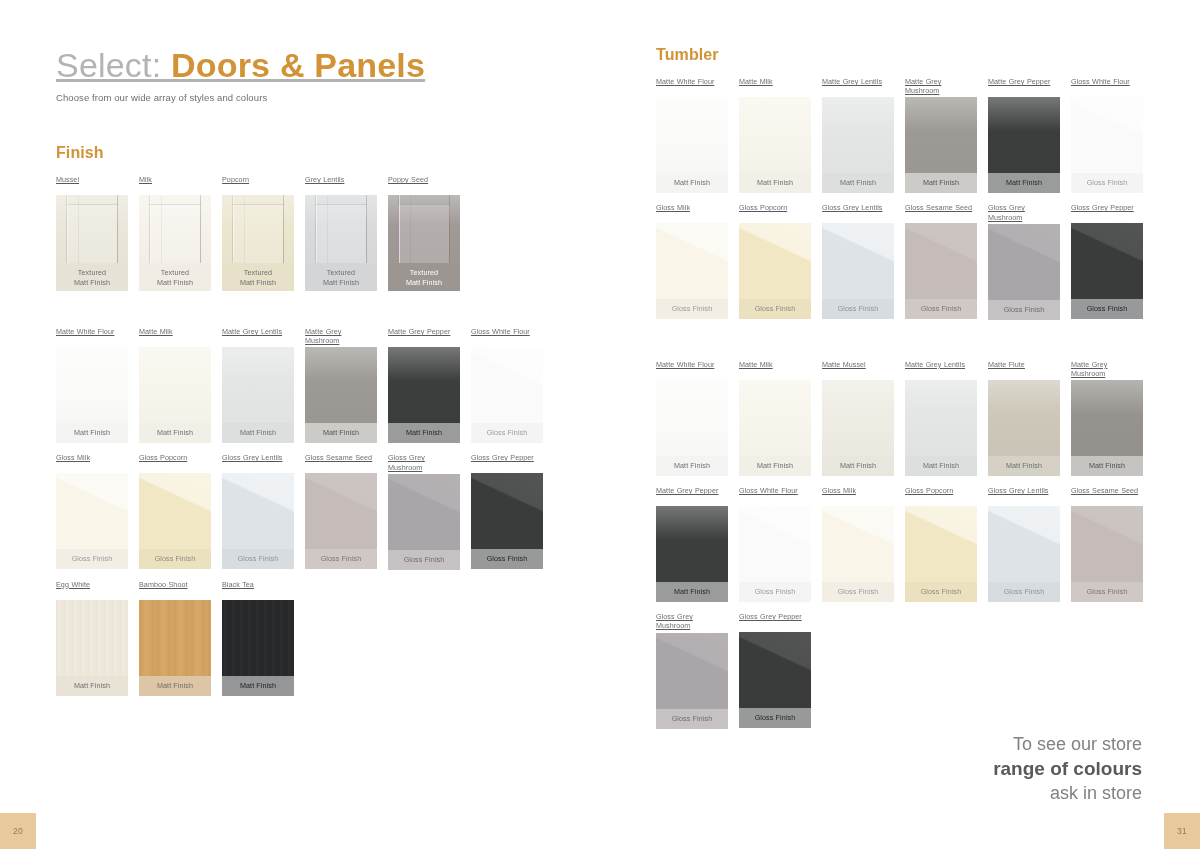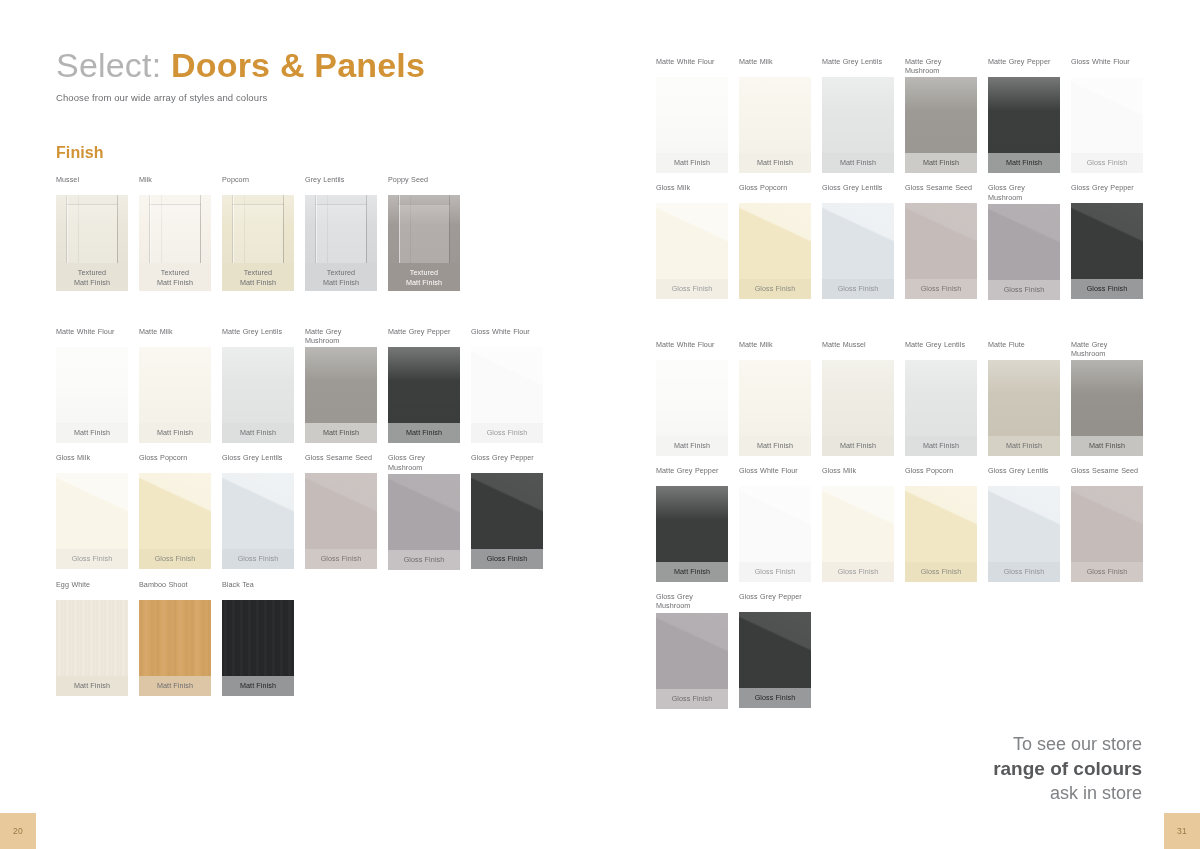--- a/index.html
+++ b/index.html
@@ -41,20 +41,21 @@
 
   
   .title {
     margin: 0 0 6px 0;
     font-size: 34px;
     line-height: 40px;
     font-weight: 300;
     color: #b3b3b3;
     letter-spacing: 0.2px;
     white-space: nowrap;
+    text-decoration: underline;
   }
   .title .title-strong {
     font-weight: 700;
     color: #d19335;
   }
   .subtitle {
     margin: 0;
     font-size: 9.5px;
     line-height: 14px;
     color: #6d6e71;
@@ -73,20 +74,21 @@
   
   .grid {
     display: flex;
     flex-wrap: wrap;
     align-items: flex-start;
   }
   .col {
     width: 72px;
     margin-right: 11px;
     margin-bottom: 10px;
+    text-decoration: underline;
   }
   .col:nth-child(6n) { margin-right: 0; }
 
   .col-name {
     font-size: 7.2px;
     line-height: 9.2px;
     color: #6d6e71;
     min-height: 18px;
     letter-spacing: 0.05px;
     margin-bottom: 2px;
@@ -498,20 +500,21 @@
             </div>
           </div>
         </div>
     </div>
 
   </div>
 
   <div class="panel panel-right">
 
     <div>
+      <div class="range-title">Tumbler</div>
       <div style="height:12px"></div>
       <div class="grid">
           <div class="col">
             <div class="col-name">Matte White Flour</div>
             <div class="swatch" style="background: rgb(244, 244, 243);">
               <div class="face" style="background: rgb(251, 251, 250);">
                 <div class="matt-shade"></div>
               </div>
               <div class="finish" style="color: rgb(109, 110, 113);">Matt Finish</div>
             </div>

